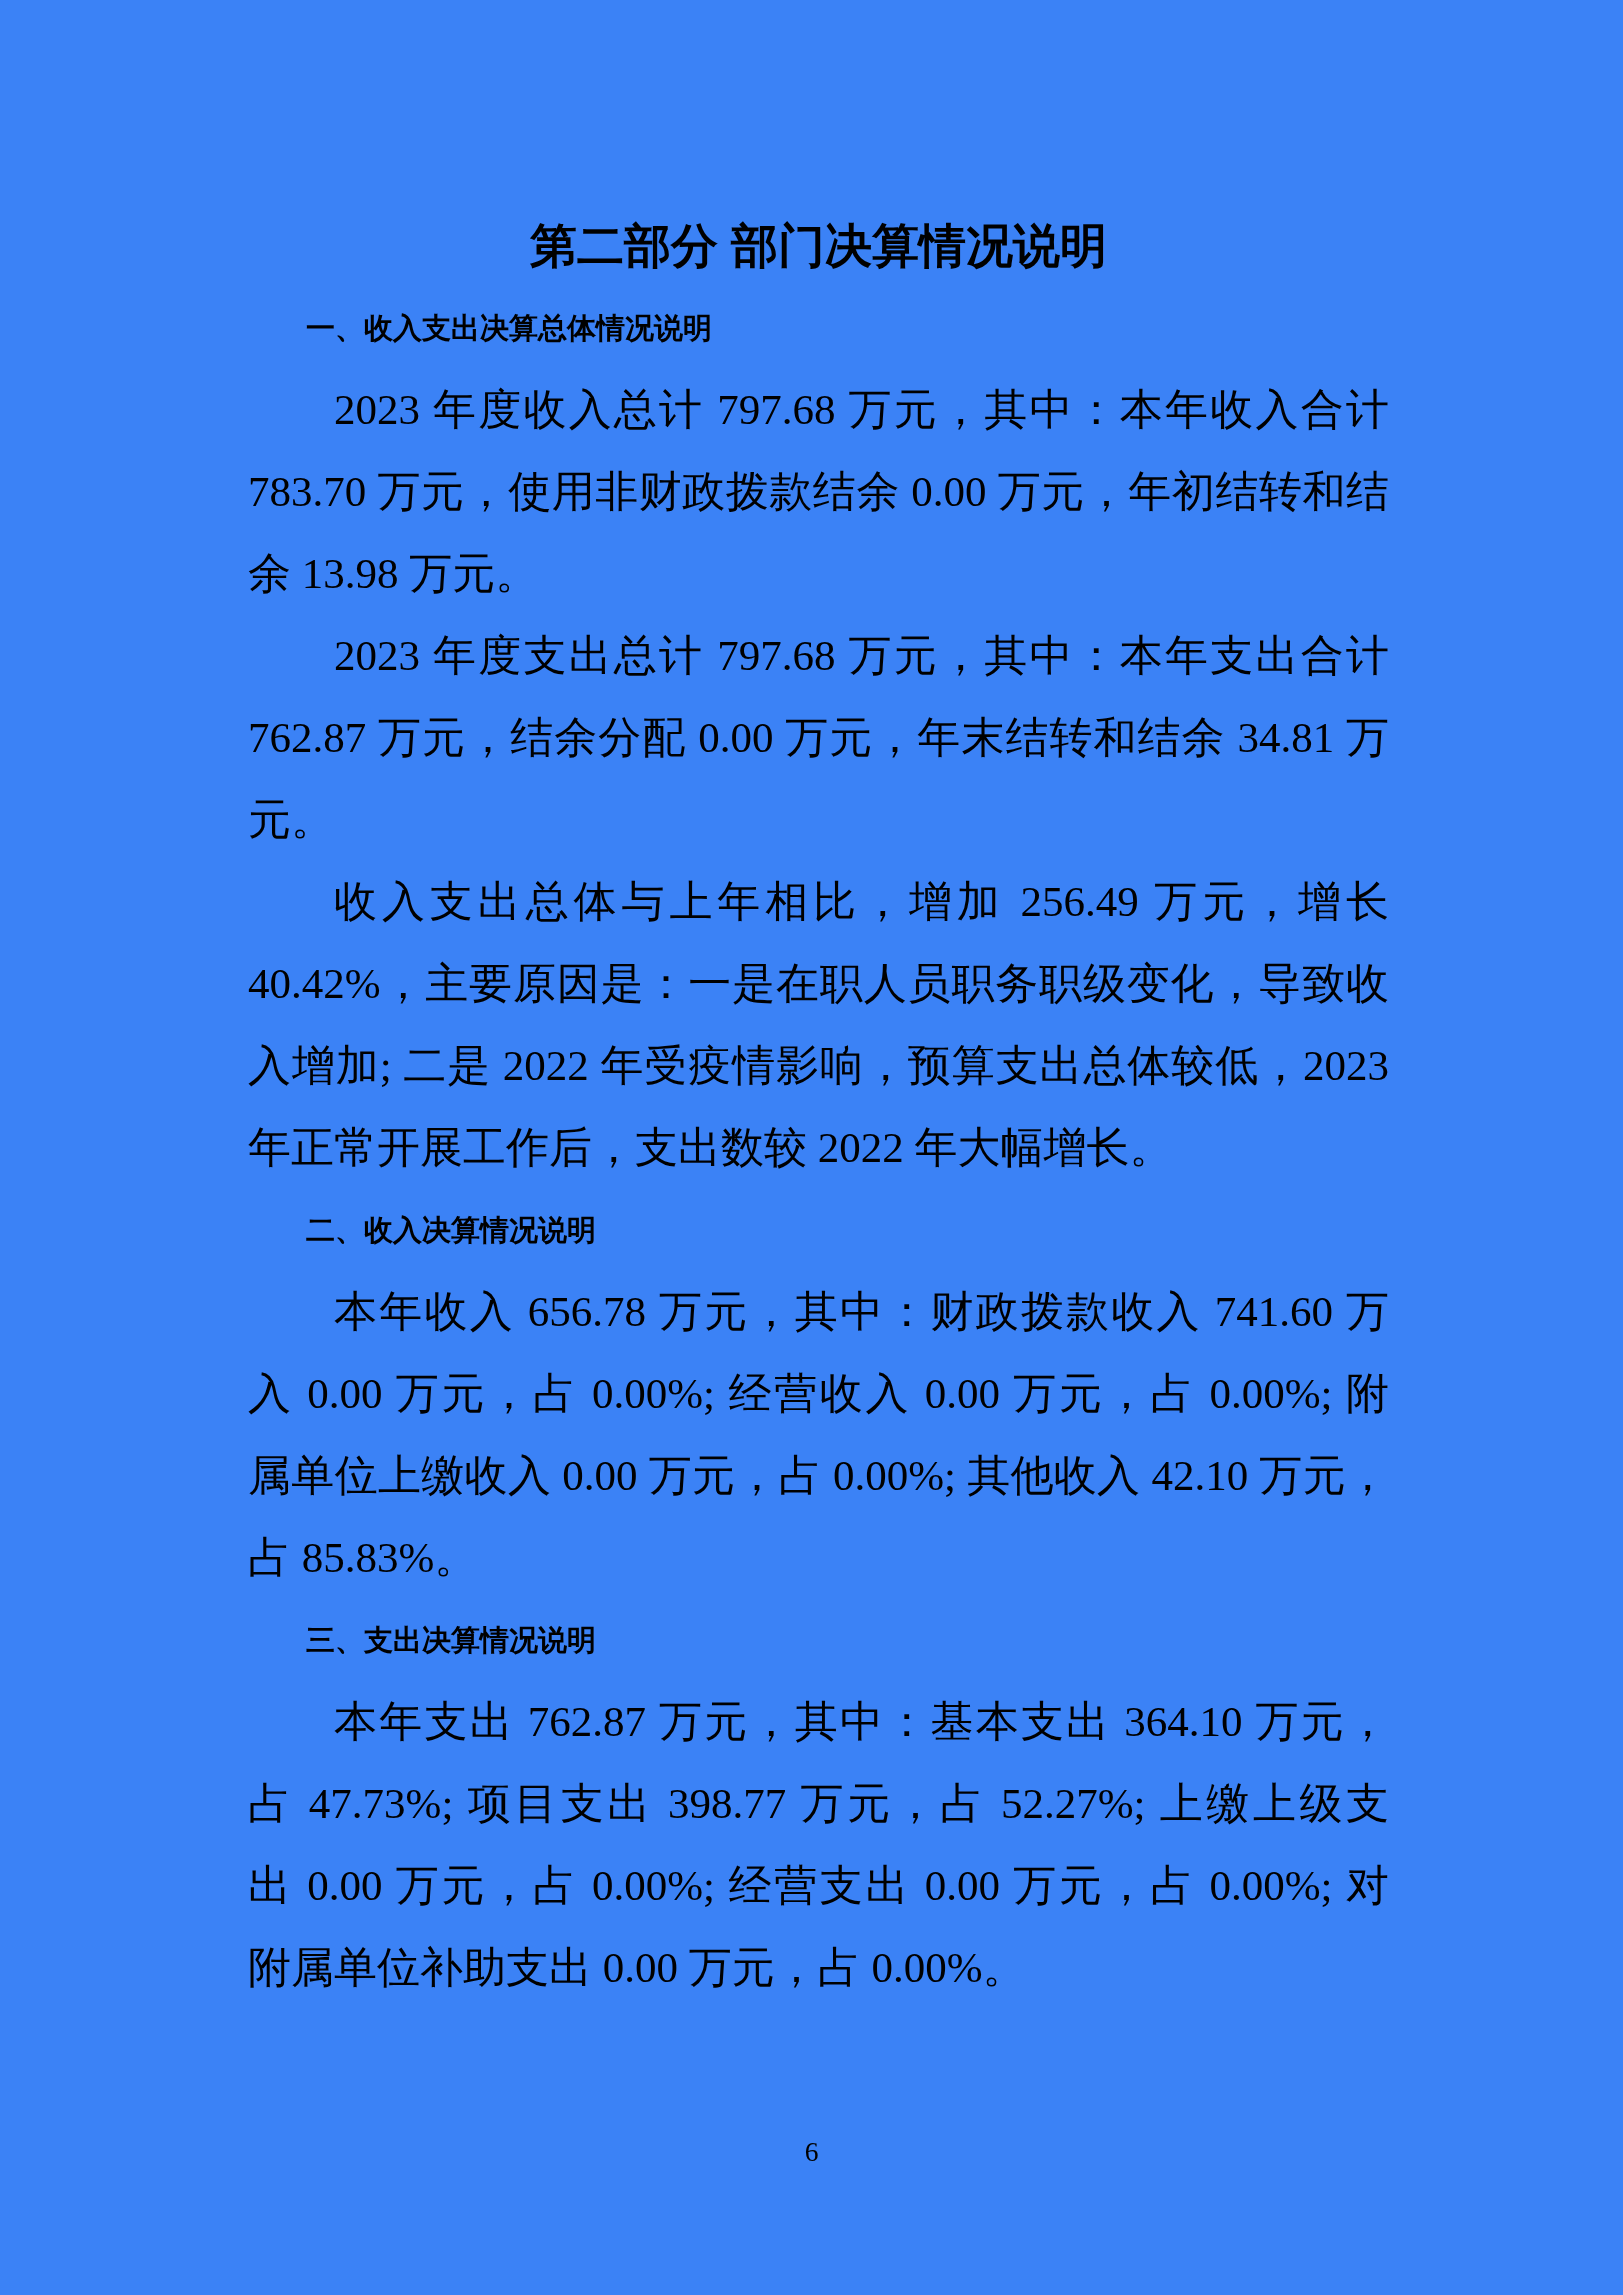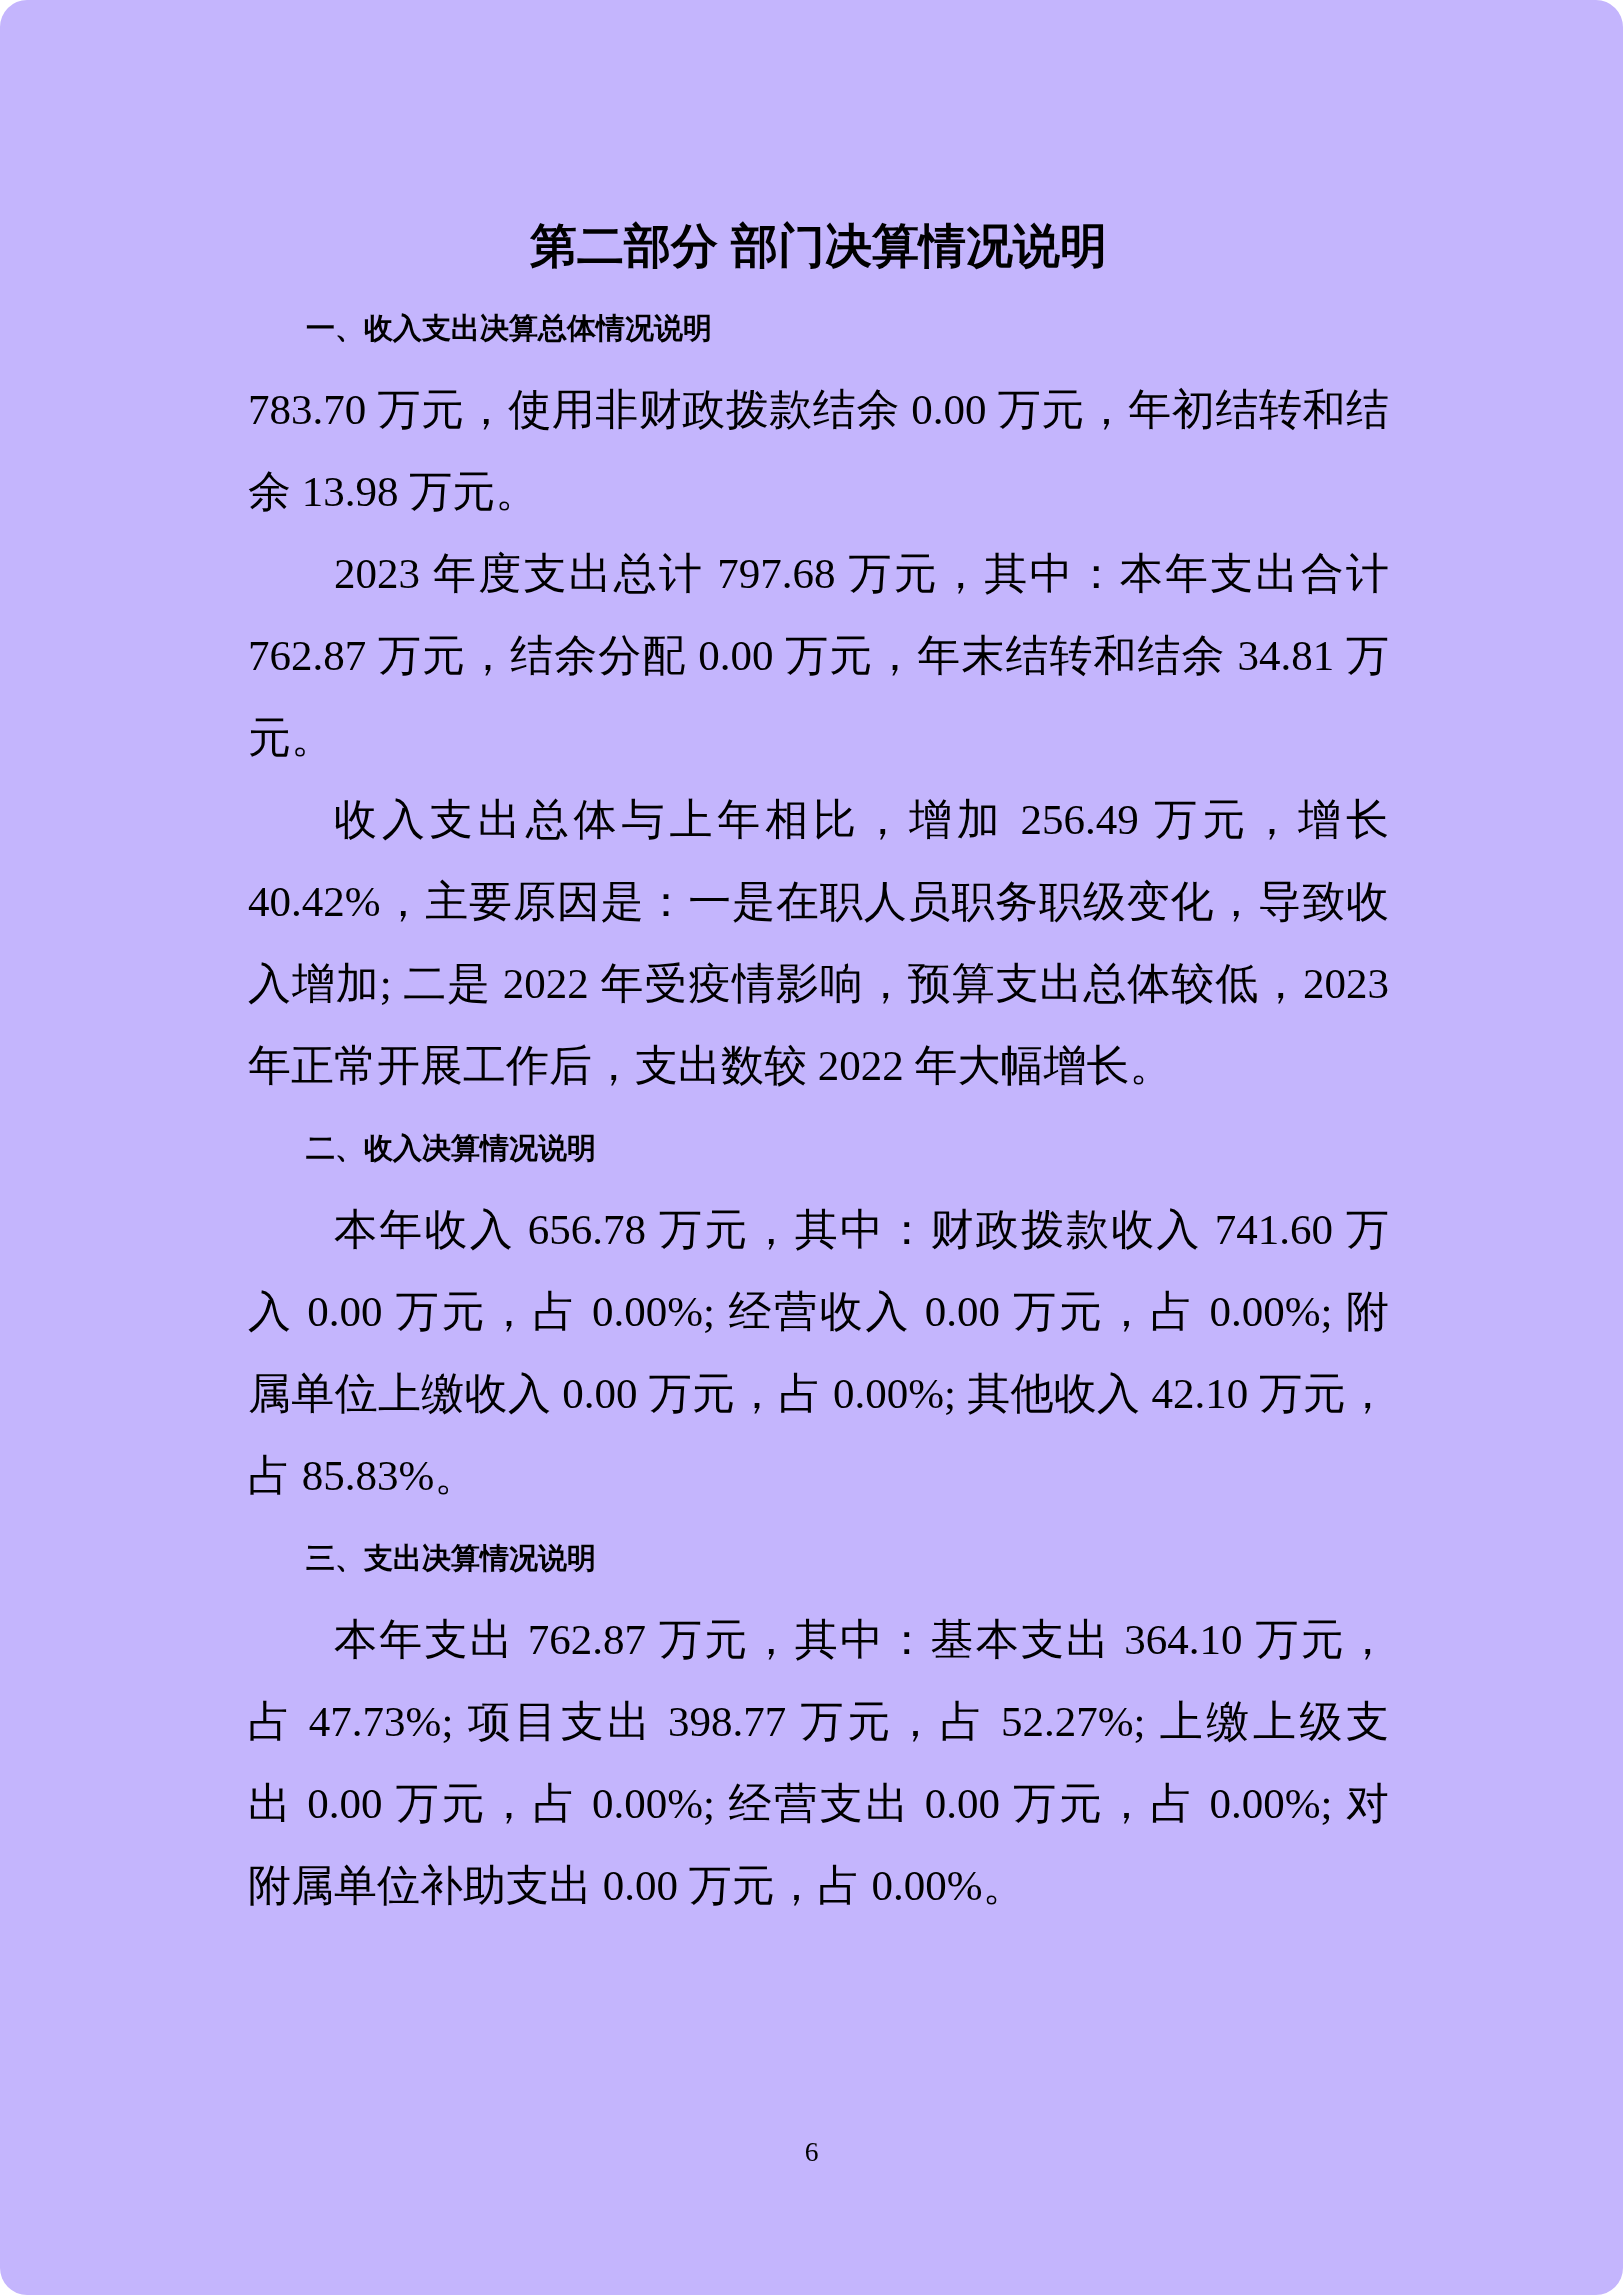--- a/index.html
+++ b/index.html
@@ -9,22 +9,21 @@
       height: 2295px;
       background: #ffffff;
       color: #000000;
       position: relative;
       overflow: hidden;
       font-family: "Liberation Serif", "DejaVu Serif", serif;
     }
     .page {
       position: absolute;
       inset: 0;
-      background: #c4b5fd;
-      border-radius: 27px;
+      background: #3b82f6;
     }
     .content {
       position: absolute;
       left: 248px;
       top: 205px;
       width: 1141px;
     }
     .line {
       font-size: 43px;
       line-height: 82px;
@@ -68,20 +67,21 @@
 
 <div class="page">
   <main class="content">
       <div class="block block--title">
         <div class="line">第二部分 部门决算情况说明</div>
       </div>
       <div class="block block--heading">
         <div class="line">一、收入支出决算总体情况说明</div>
       </div>
       <div class="block block--paragraph">
+        <div class="line first">2023 年度收入总计 797.68 万元，其中：本年收入合计</div>
         <div class="line">783.70 万元，使用非财政拨款结余 0.00 万元，年初结转和结</div>
         <div class="line last">余 13.98 万元。</div>
       </div>
       <div class="block block--paragraph">
         <div class="line first">2023 年度支出总计 797.68 万元，其中：本年支出合计</div>
         <div class="line">762.87 万元，结余分配 0.00 万元，年末结转和结余 34.81 万</div>
         <div class="line last">元。</div>
       </div>
       <div class="block block--paragraph">
         <div class="line first">收入支出总体与上年相比，增加 256.49 万元，增长</div>

